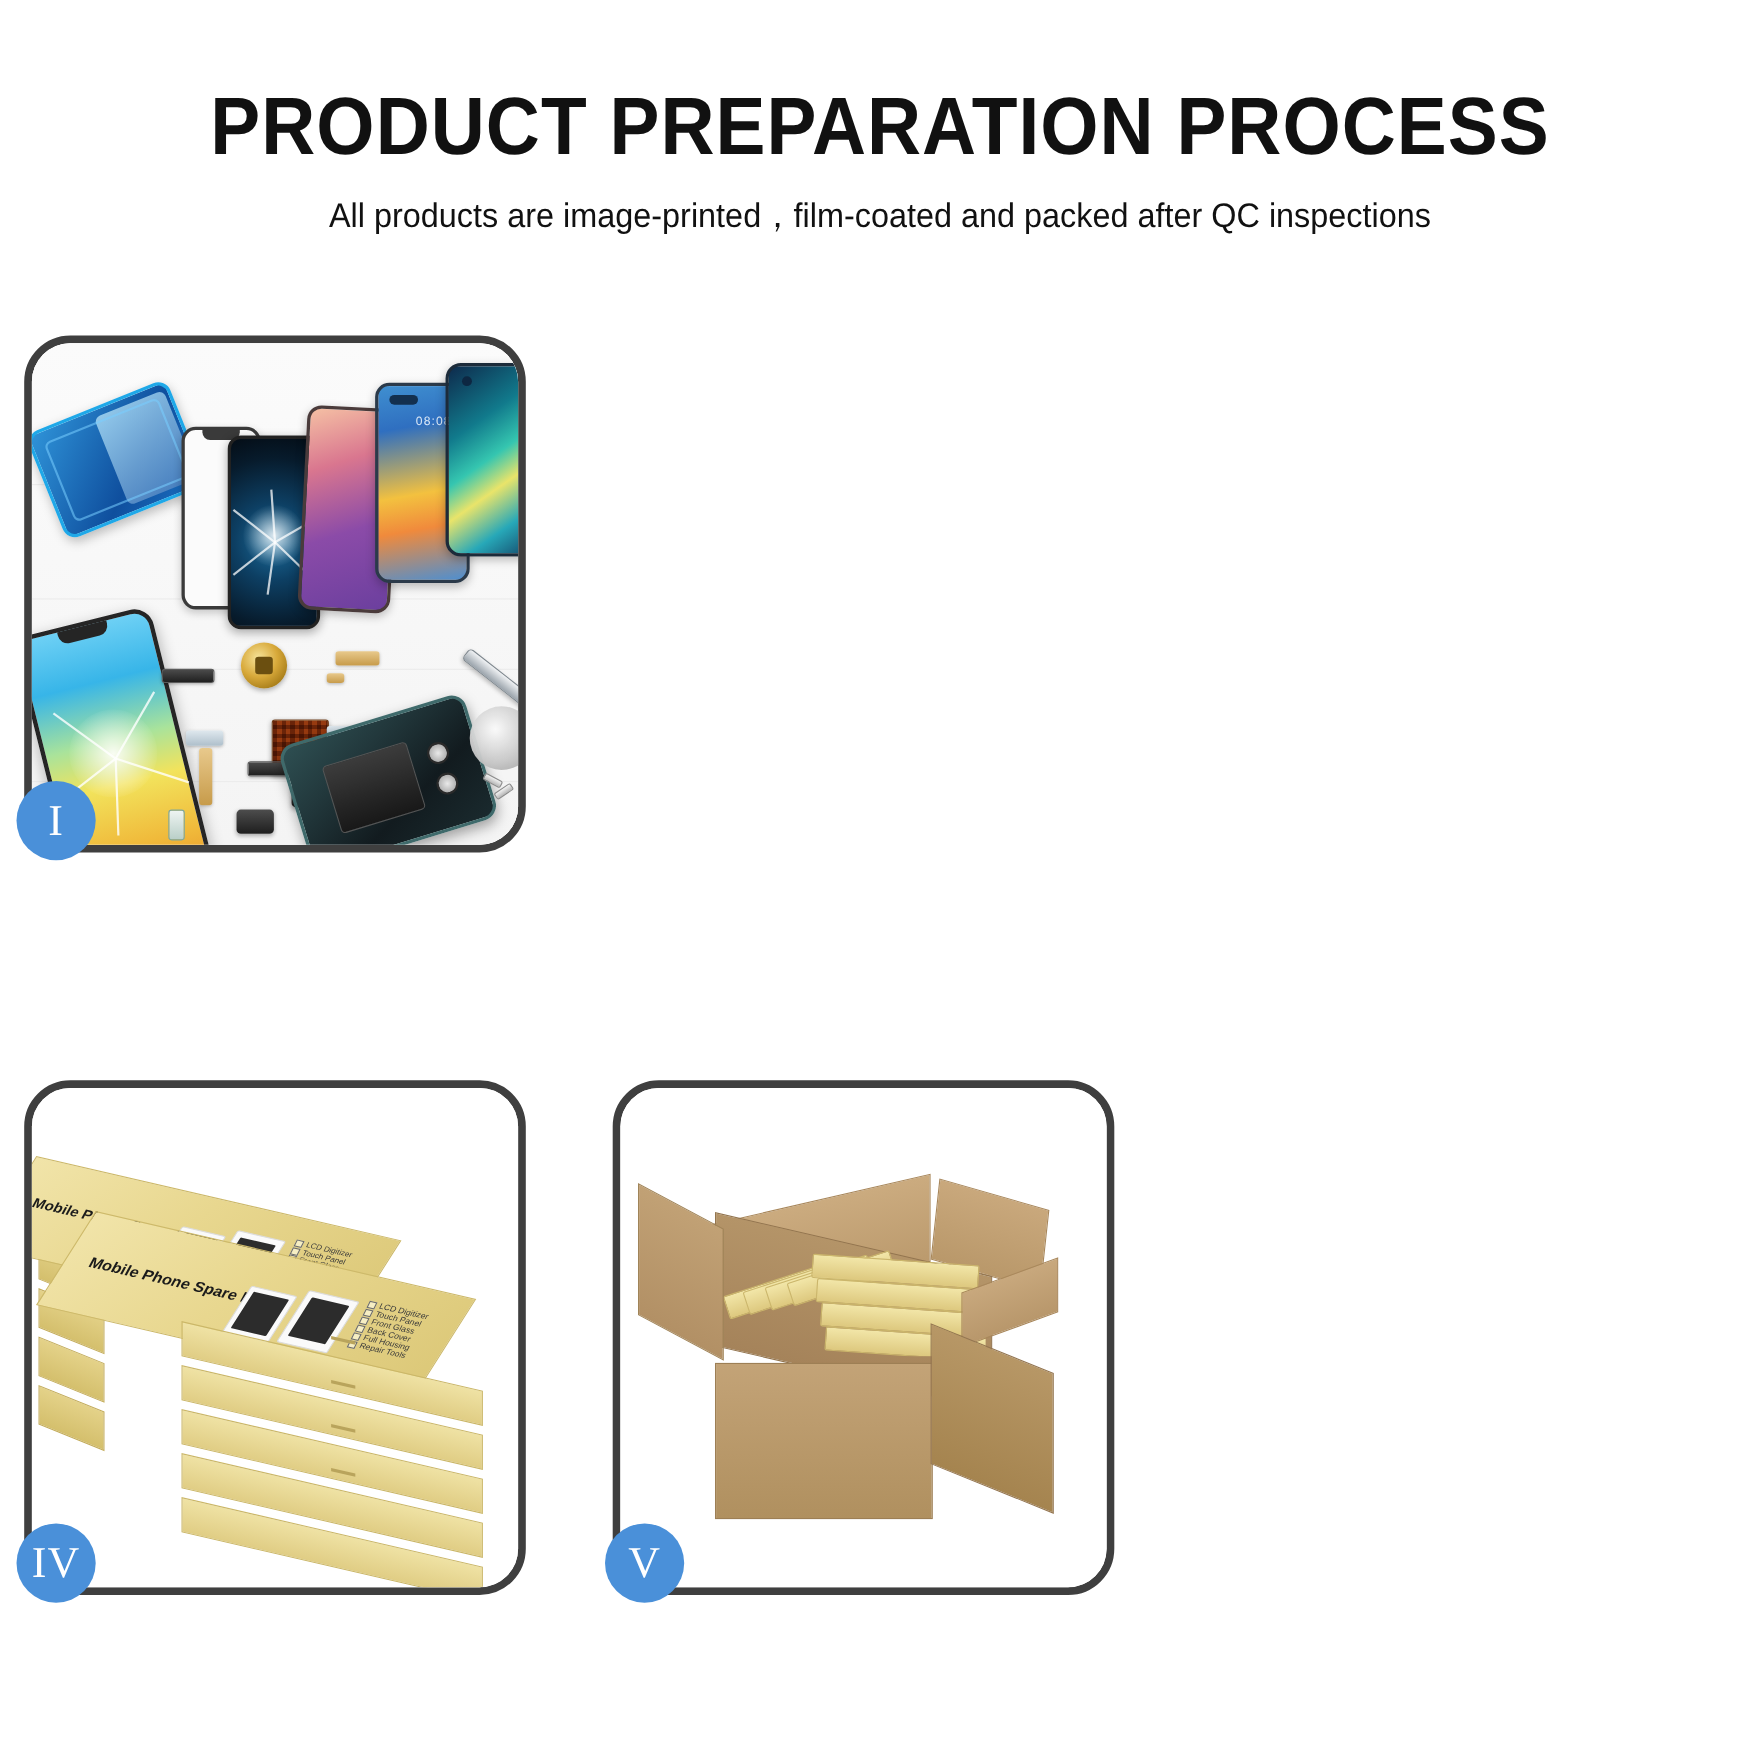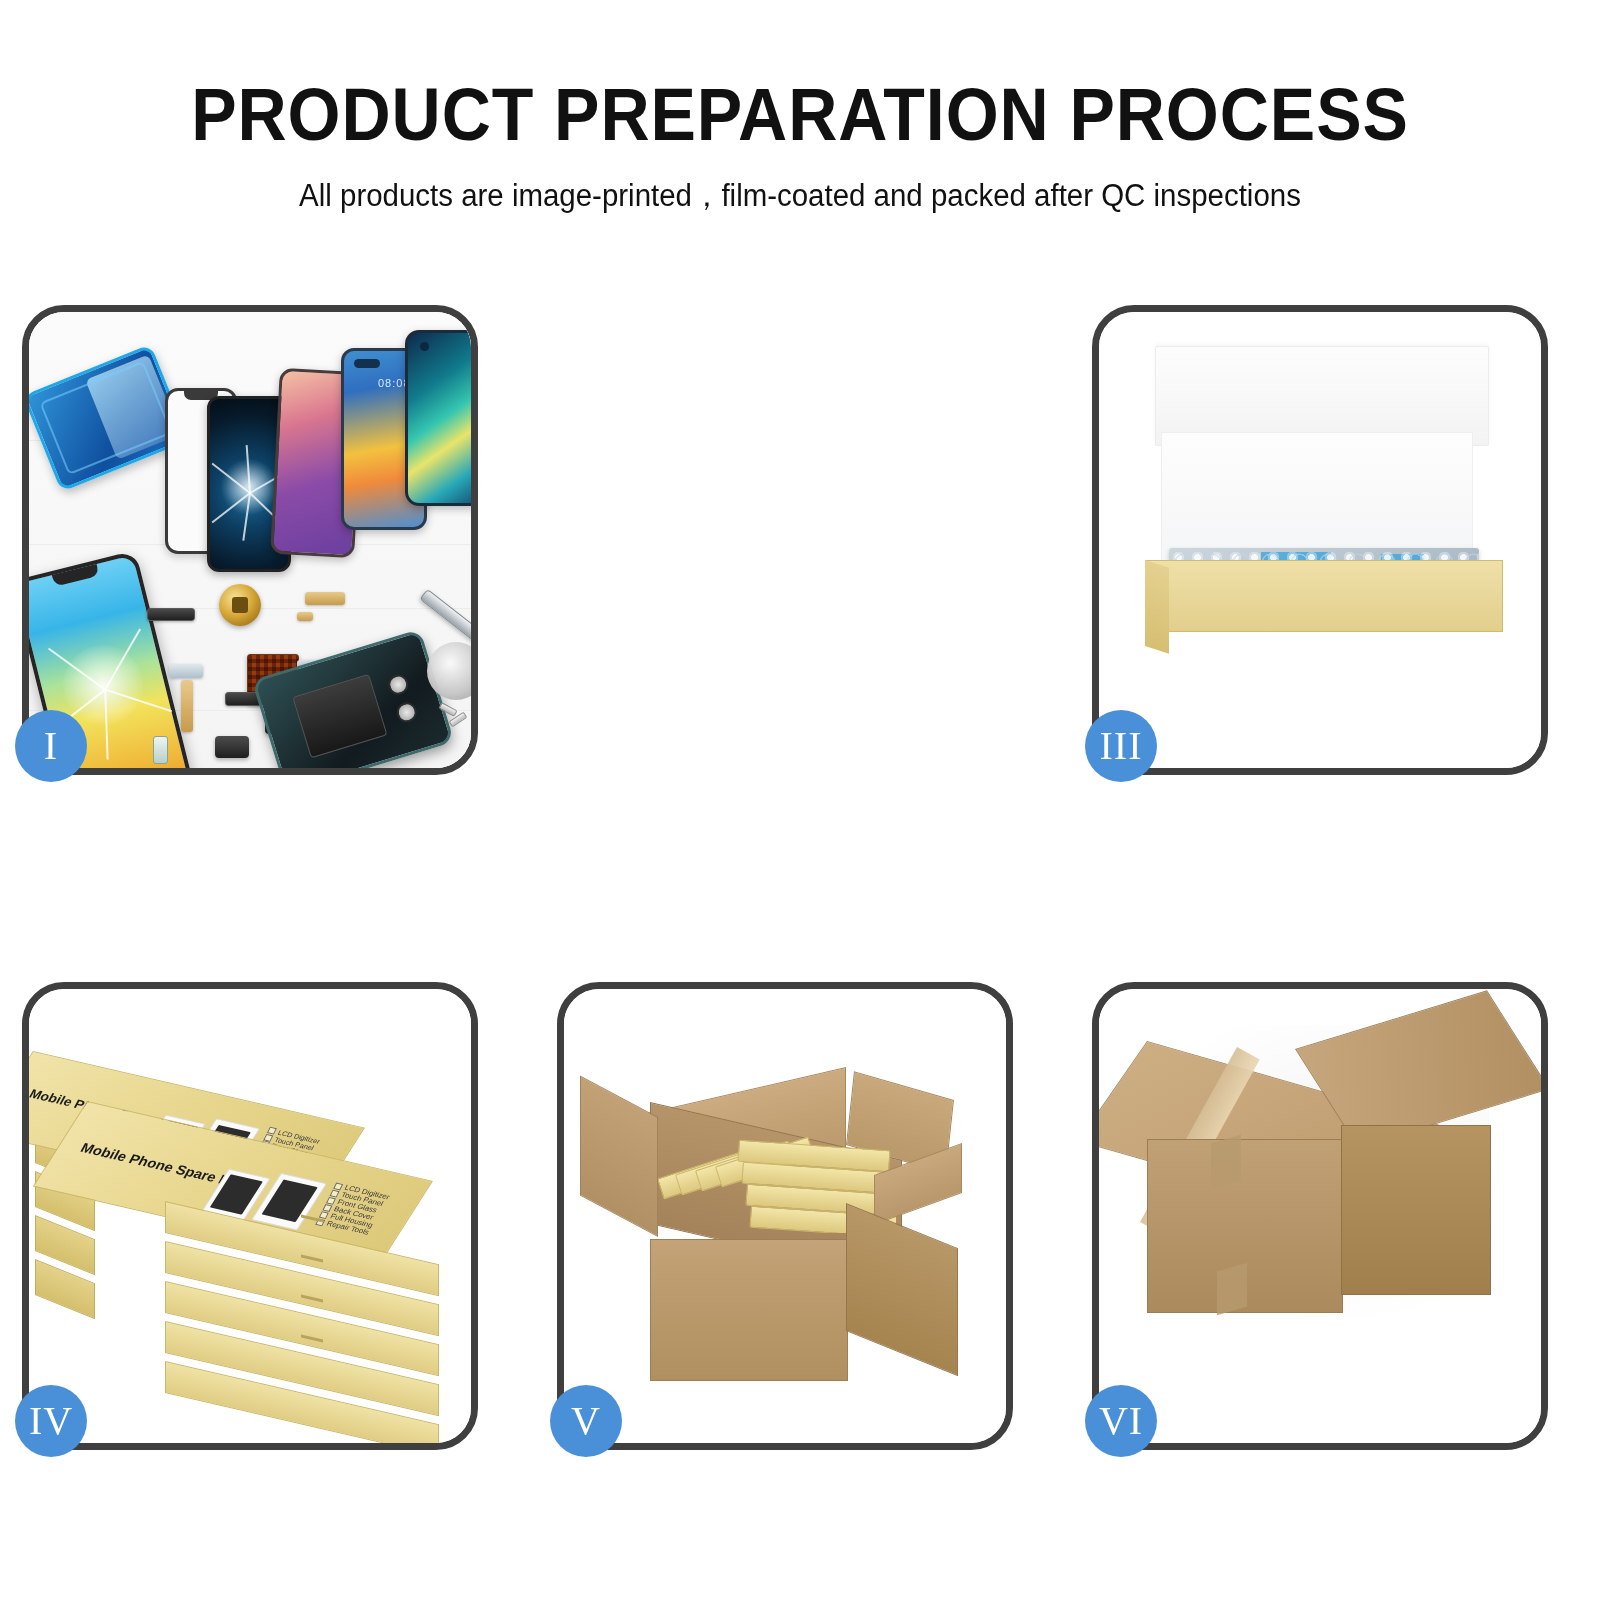--- a/index.html
+++ b/index.html
@@ -298,36 +298,20 @@
       </div>
       <div class="driver"></div>
       <div class="brush"></div>
       <div class="screw" style="left:410px;top:394px;transform:rotate(28deg);"></div>
       <div class="screw" style="left:420px;top:404px;transform:rotate(-34deg);"></div>
     </div>
     <div class="badge">I</div>
   </div>
 
 
-  <div class="panel" style="left:1092px;top:305px;width:456px;height:470px;">
-    <div class="clip" style="background:#ffffff;">
-      <div class="m-lidback"></div>
-      <div class="m-liner"></div>
-      <div class="m-tray">
-        <div class="m-blue" style="left:92px;top:4px;width:70px;height:42px;"></div>
-        <div class="m-blue" style="left:212px;top:6px;width:44px;height:38px;"></div>
-        <div class="bubbles"></div>
-        <div class="bubbles2"></div>
-        <div style="position:absolute;left:146px;top:30px;width:14px;height:10px;background:#f2f5f7;border:1px solid #ccd5da;"></div>
-      </div>
-      <div class="m-front"></div>
-      <div class="m-lside"></div>
-    </div>
-    <div class="badge">III</div>
-  </div>
 
   <div class="panel" style="left:22px;top:982px;width:456px;height:468px;">
     <div class="clip" style="background:#ffffff;">
       <div class="stack">
 
         <div class="gside" style="left:6px;top:138px;width:58px;height:34px;transform:skewY(22deg);transform-origin:top left;"></div>
         <div class="gside" style="left:6px;top:182px;width:58px;height:34px;transform:skewY(22deg);transform-origin:top left;"></div>
         <div class="gside" style="left:6px;top:226px;width:58px;height:34px;transform:skewY(22deg);transform-origin:top left;"></div>
         <div class="gside" style="left:6px;top:270px;width:58px;height:34px;transform:skewY(22deg);transform-origin:top left;"></div>
 
@@ -436,27 +420,14 @@
         <div class="gbar" style="left:94px;top:82px;width:150px;transform:rotate(4deg);"></div>
       </div>
       <div class="c-leftflap"></div>
       <div class="c-rightflap"></div>
       <div class="c-front"></div>
       <div class="c-right"></div>
     </div>
     <div class="badge">V</div>
   </div>
 
-  <div class="panel" style="left:1092px;top:982px;width:456px;height:468px;">
-    <div class="clip" style="background:#ffffff;">
-      <div class="s-shadow"></div>
-      <div class="s-top"></div>
-      <div class="s-topR"></div>
-      <div class="s-tape"></div>
-      <div class="s-left"></div>
-      <div class="s-right"></div>
-      <div class="s-seam" style="left:112px;top:150px;height:46px;transform:skewY(-16deg);"></div>
-      <div class="s-seam" style="left:118px;top:278px;height:44px;transform:skewY(-16deg);"></div>
-    </div>
-    <div class="badge">VI</div>
-  </div>
 
 </div>
 
 </body></html>

